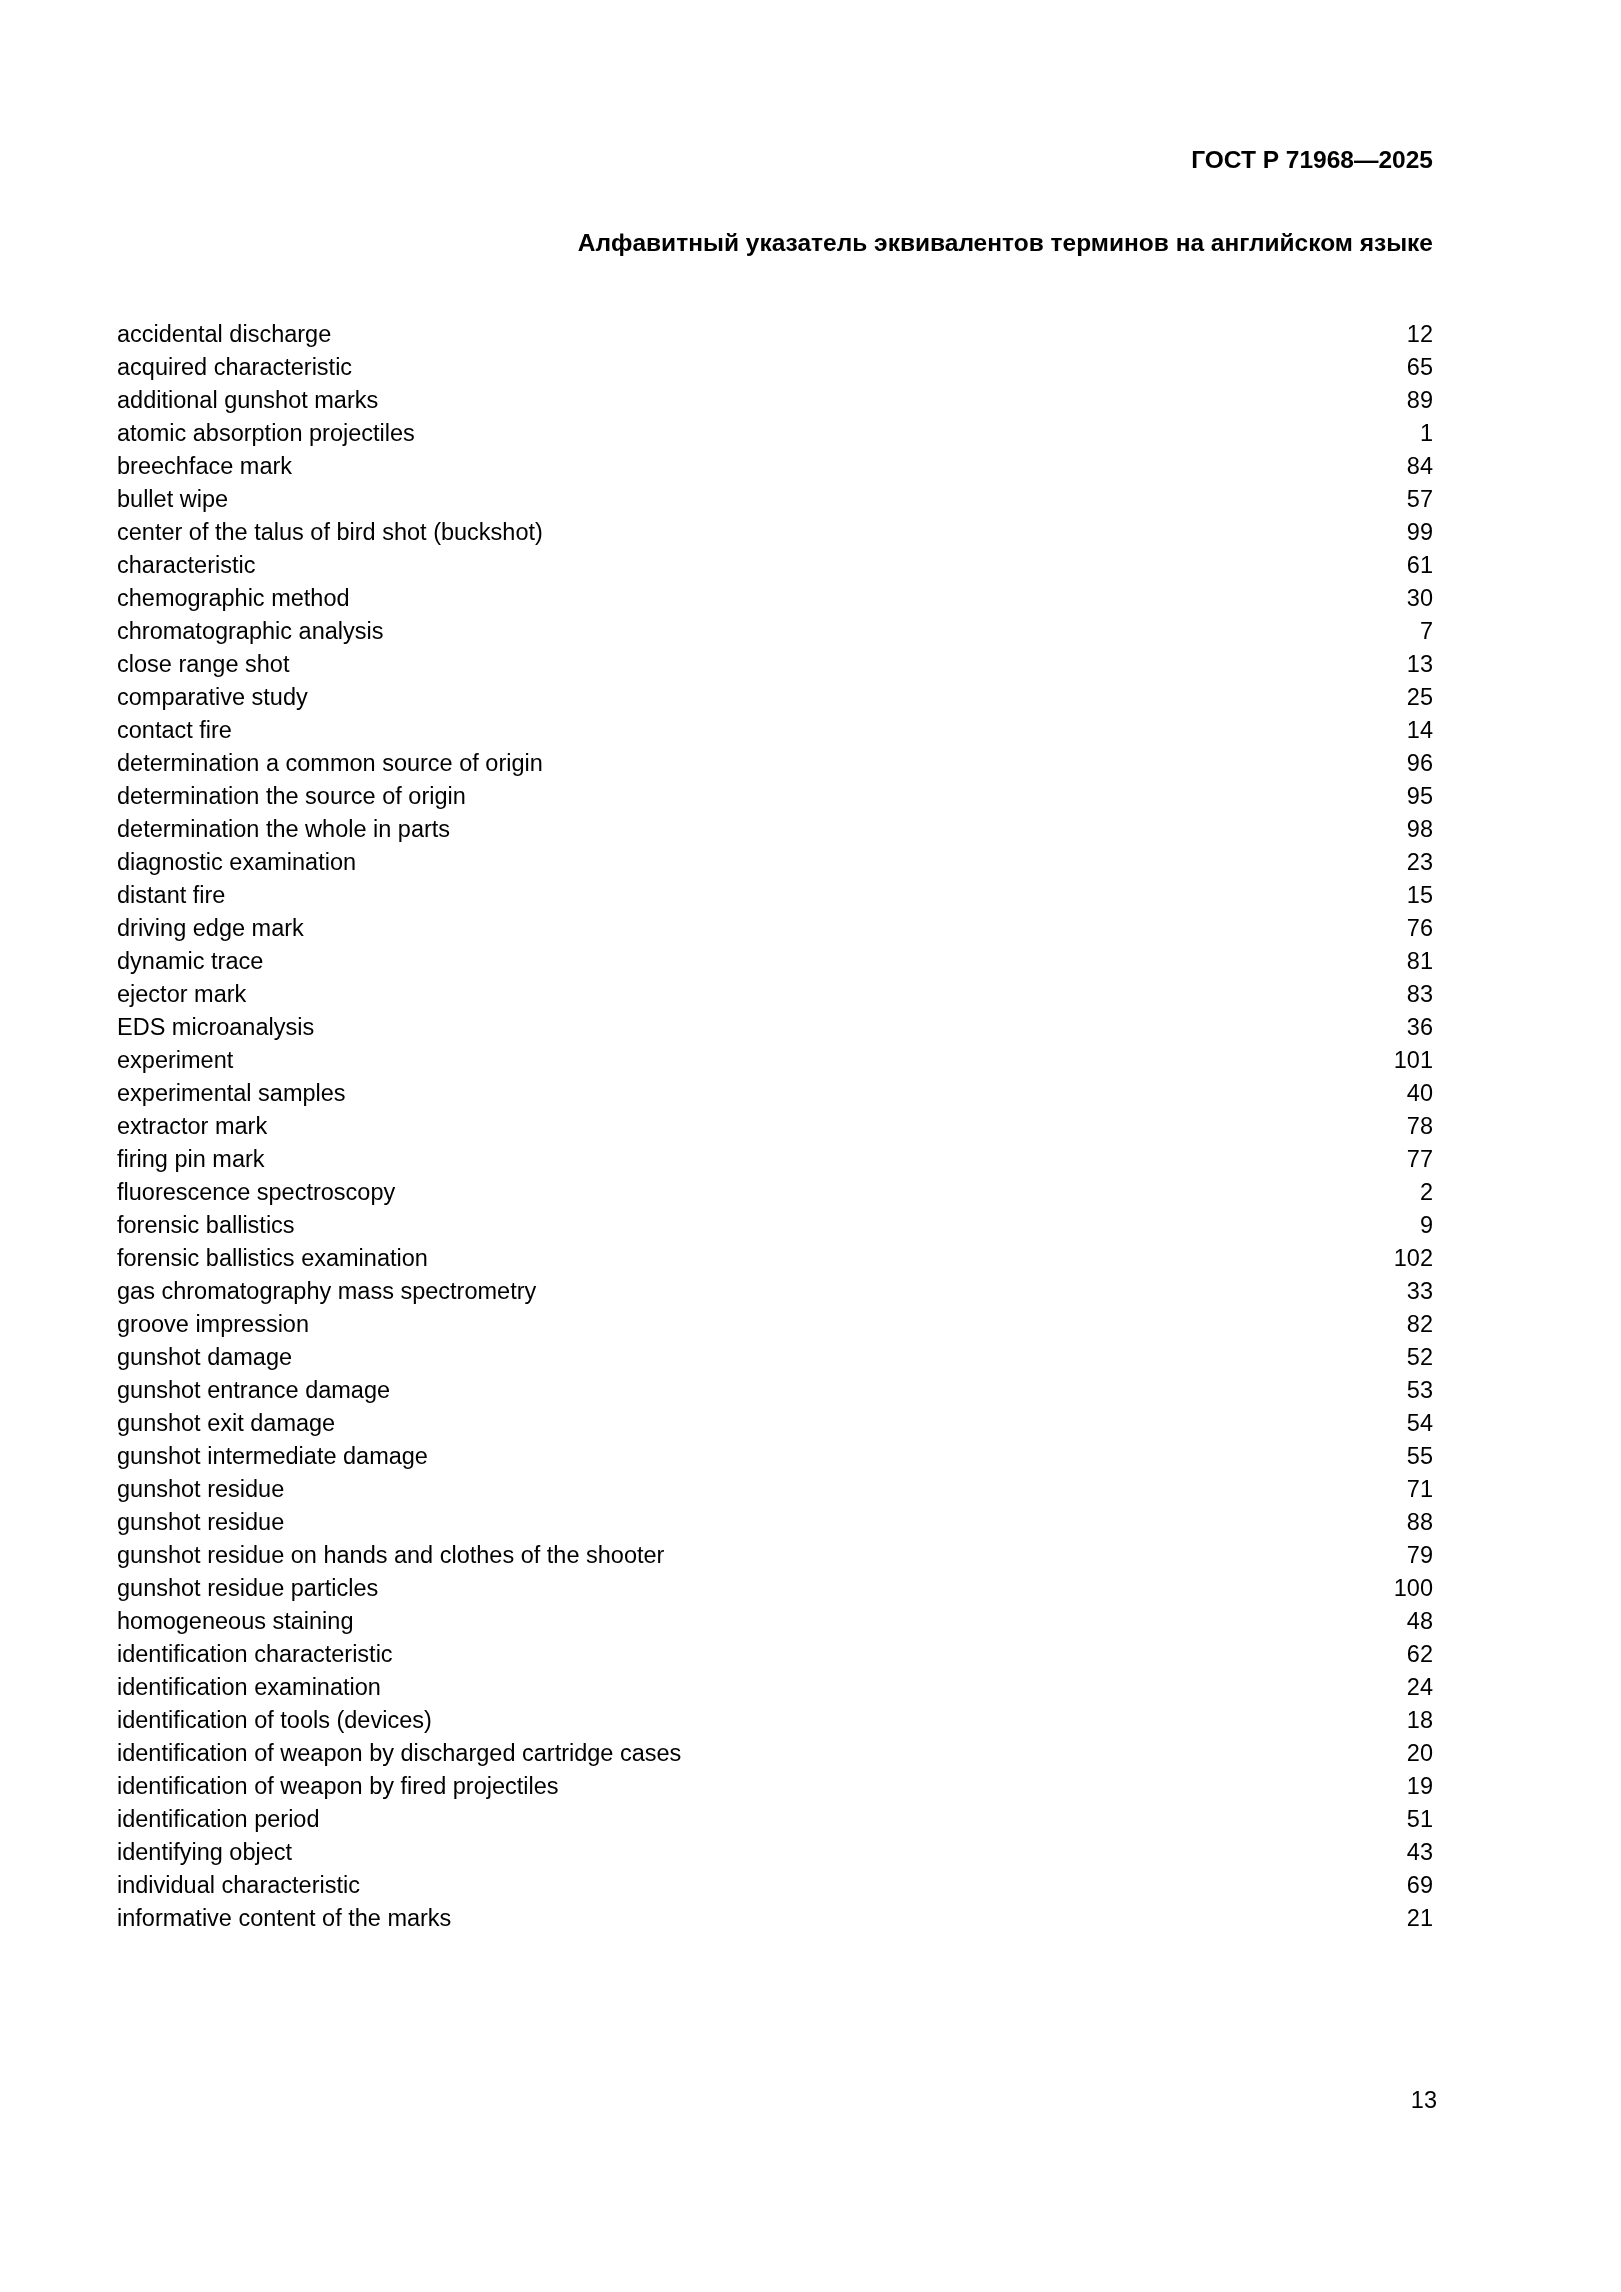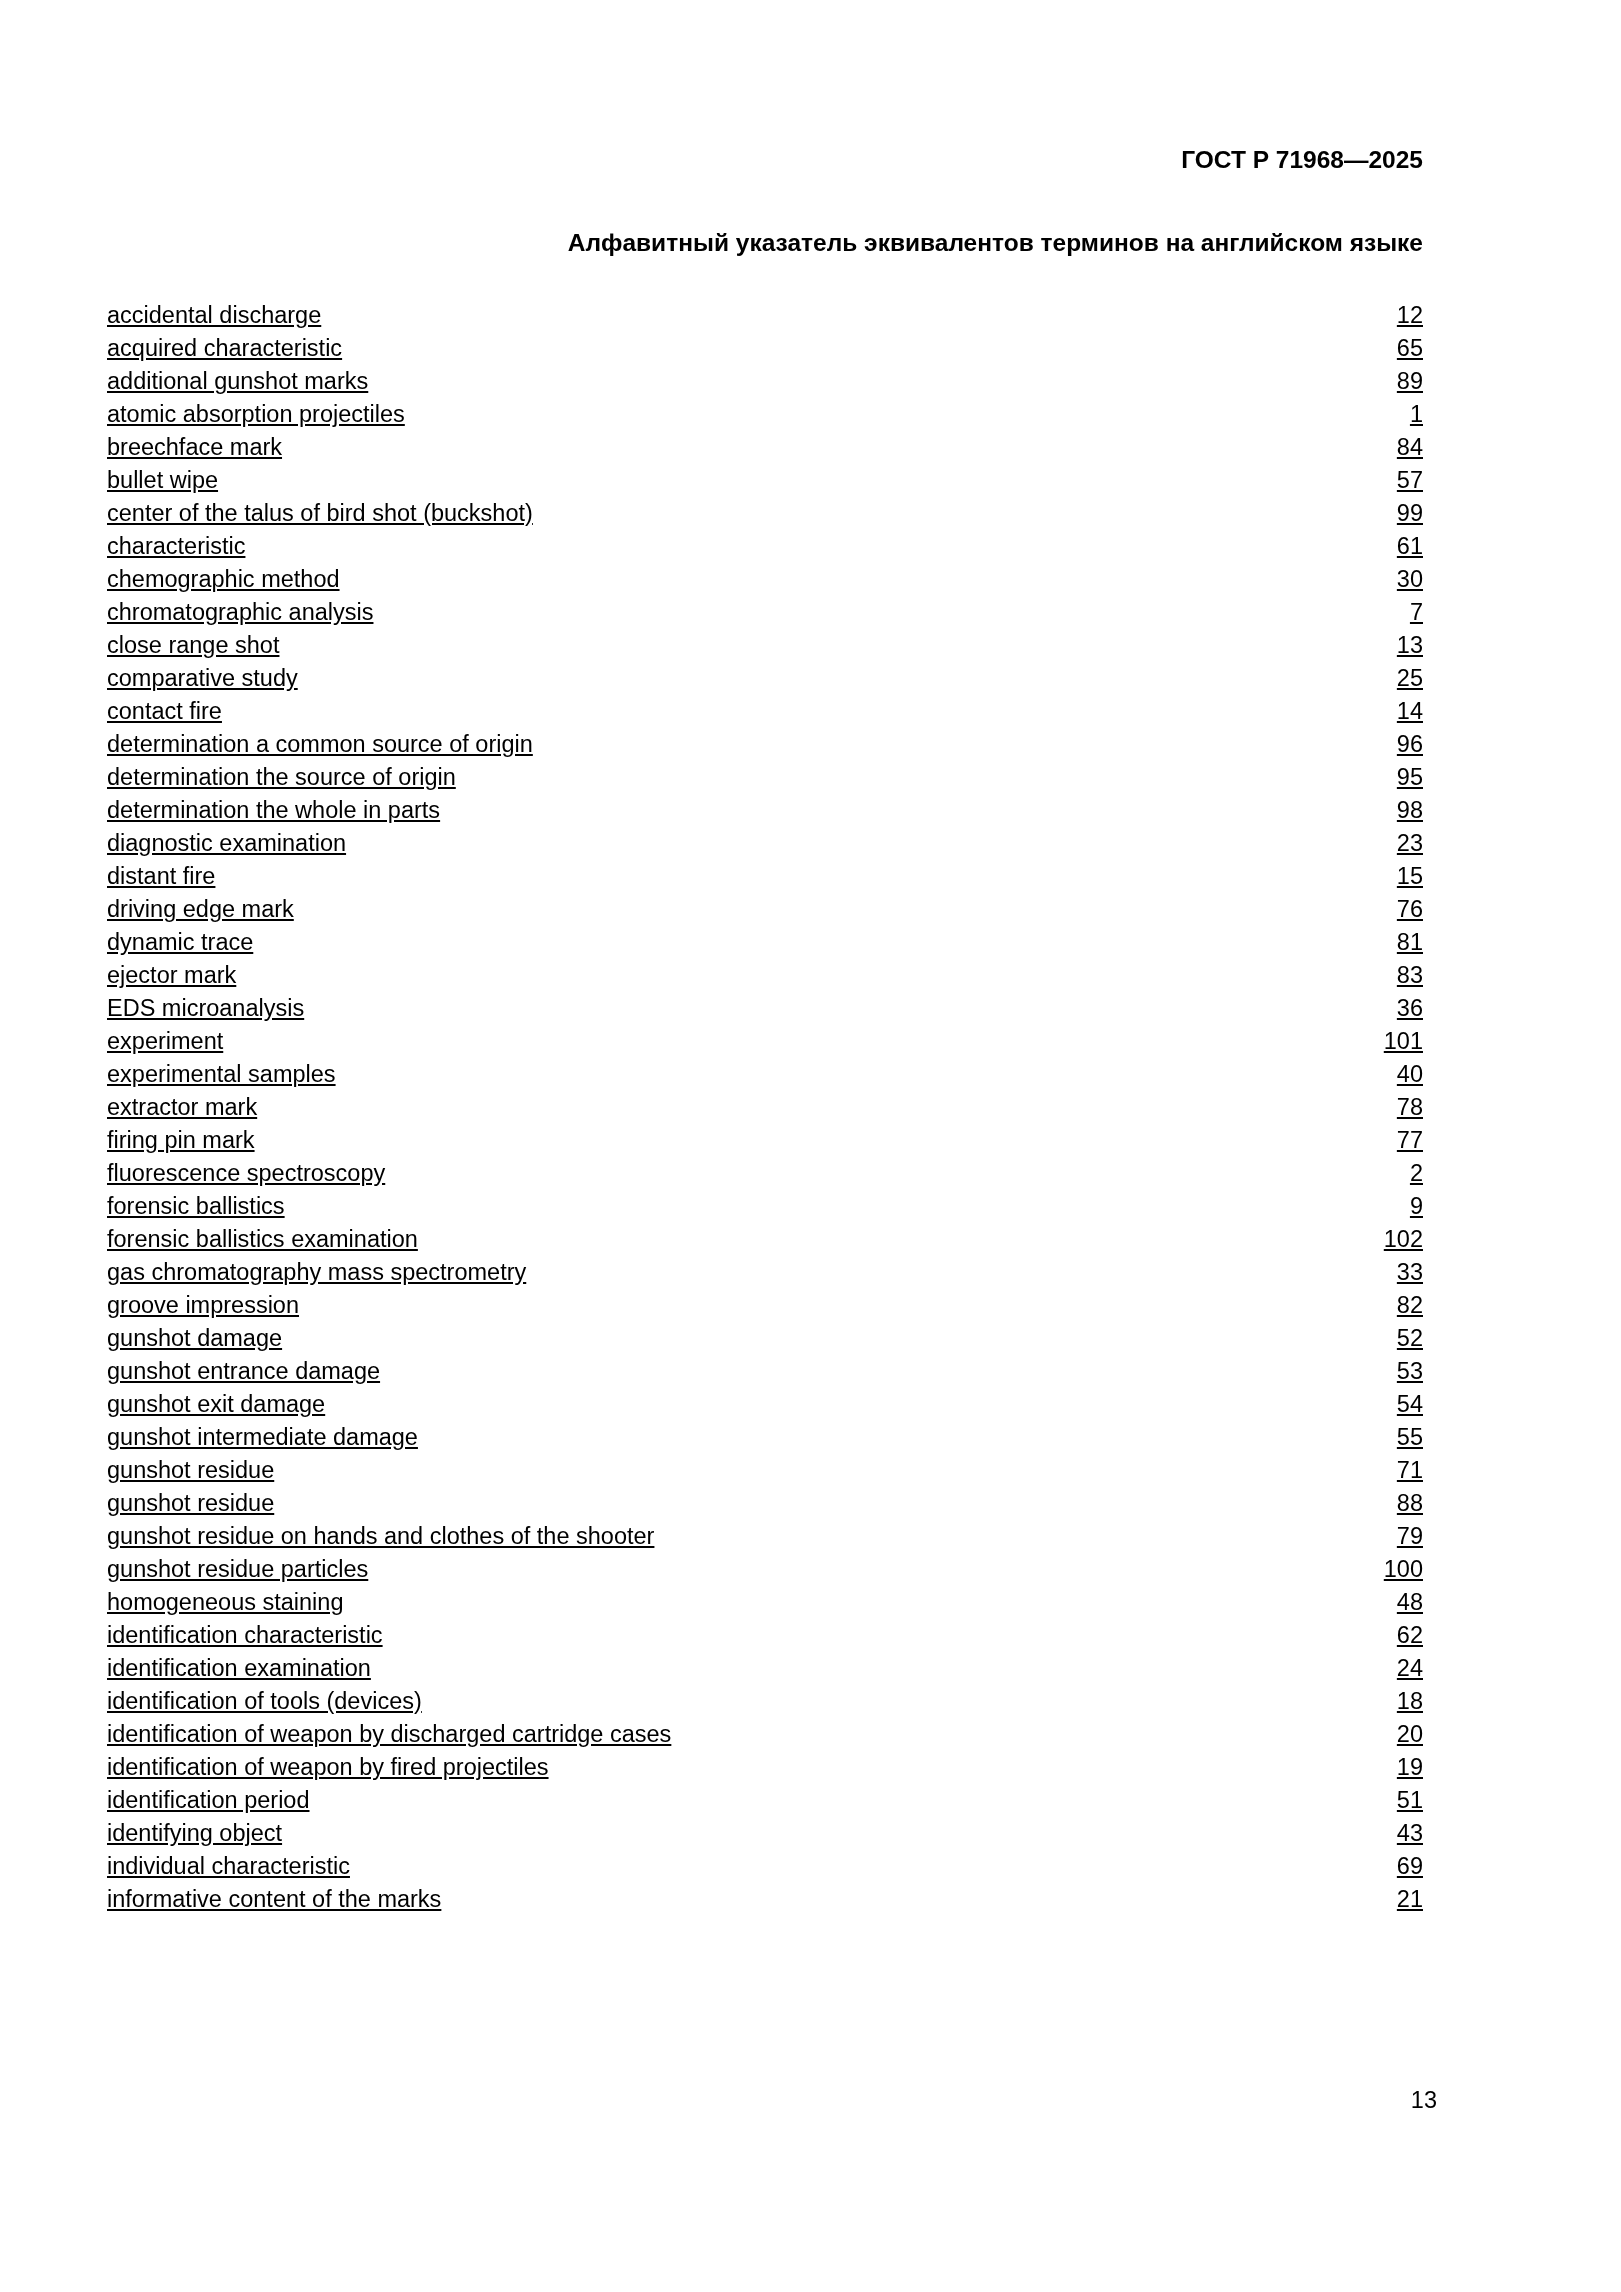--- a/index.html
+++ b/index.html
@@ -12,40 +12,39 @@
     width: 1621px;
     height: 2293px;
     margin: 0 auto;
     background: #ffffff;
     font-family: "Liberation Sans", sans-serif;
     color: #000000;
     overflow: hidden;
   }
   .content {
     position: absolute;
-    left: 107px;
+    left: 117px;
     top: 145px;
     width: 1316px;
   }
   .doc-header {
     text-align: right;
     font-weight: bold;
     font-size: 24.5px;
     line-height: 29px;
   }
   .title {
     margin: 54px 0 0 0;
     text-align: right;
     font-weight: bold;
     font-size: 24.5px;
     line-height: 30px;
   }
   .index-list {
-    margin-top: 41px;
-    text-decoration: underline;
+    margin-top: 60px;
   }
   .index-row {
     display: flex;
     justify-content: space-between;
     align-items: baseline;
     height: 33px;
     font-size: 23.5px;
     line-height: 33px;
     white-space: nowrap;
   }

